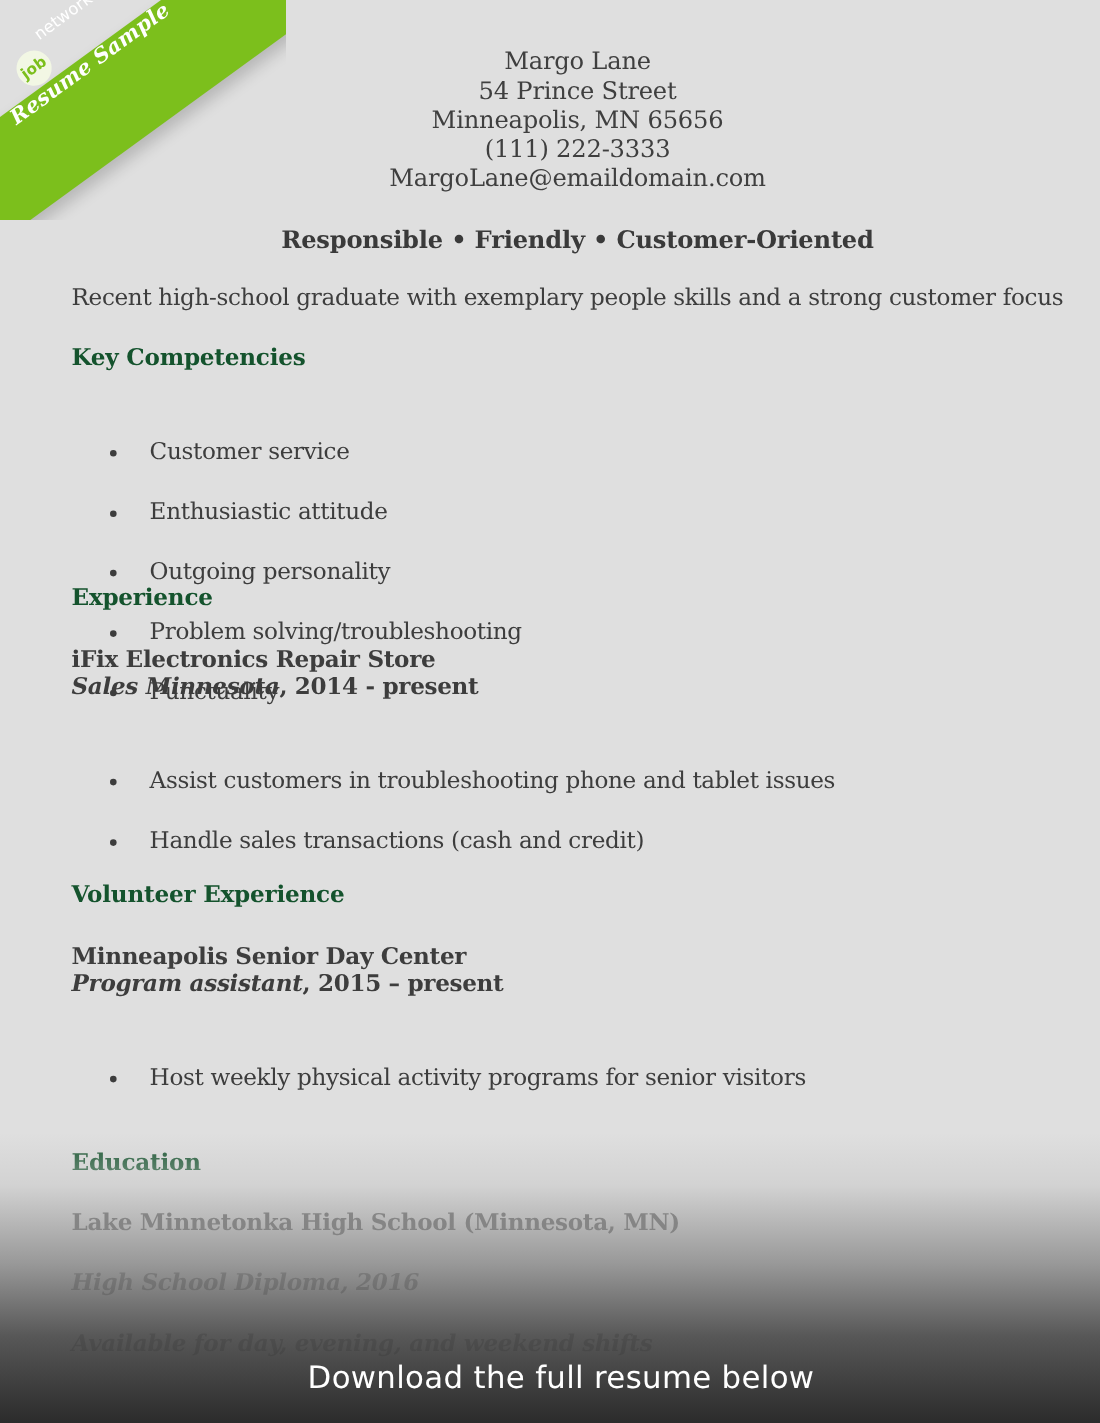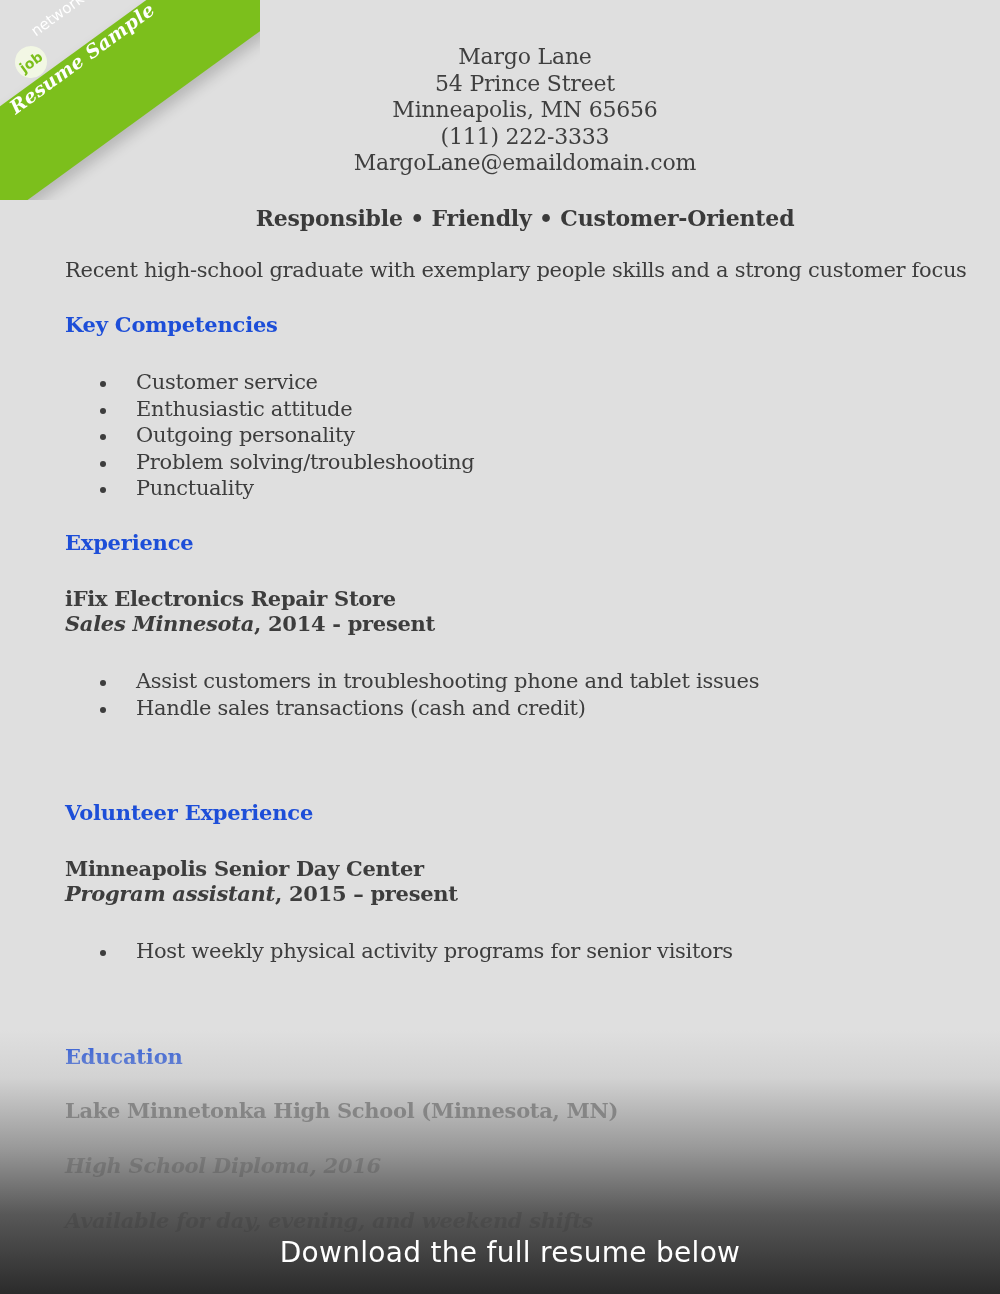--- a/index.html
+++ b/index.html
@@ -11,24 +11,24 @@
     }
     .page { position: absolute; inset: 0; }
     .abs { position: absolute; white-space: nowrap; }
 
     
     .contact { left: 0; width: 1050px; text-align: center; font-size: 22px; line-height: 26.5px; top: 44px; color: #3f3f3f; letter-spacing: -0.2px; }
     .contact div { height: 26.5px; }
     .tagline { left: 0; width: 1050px; text-align: center; top: 205px; font-size: 22px; font-weight: bold; color: #3a3a3a; letter-spacing: -0.2px; }
 
     .summary { left: 65px; top: 258px; font-size: 21px; letter-spacing: -0.3px; }
-    .h { left: 65px; font-size: 21px; font-weight: bold; color: #1d4ed8; letter-spacing: -0.2px; }
+    .h { left: 65px; font-size: 21px; font-weight: bold; color: #14532d; letter-spacing: -0.2px; }
 
     ul.bl { position: absolute; left: 98px; margin: 0; padding: 0; list-style: none; font-size: 21px; line-height: 26.5px; letter-spacing: -0.3px; }
-    ul.bl li { position: relative; padding-left: 38px; white-space: nowrap; }
+    ul.bl li { position: relative; padding-left: 38px; white-space: nowrap; margin-top: 28px; }
     ul.bl li::before { content: ""; position: absolute; left: 2px; top: 12px; width: 6px; height: 6px; border-radius: 50%; background: #3d3d3d; }
     ul.bl li .wrap2 { display: block; }
 
     .line { left: 65px; font-size: 21px; letter-spacing: -0.3px; font-weight: bold; }
     .it { font-style: italic; }
 
     
     .fade {
       position: absolute; left: 0; right: 0; top: 1030px; bottom: 0;
       background: linear-gradient(to bottom, rgba(223,223,223,0) 0%, rgba(200,200,200,0.55) 18%, rgba(140,140,140,0.85) 45%, rgba(80,80,80,0.95) 70%, #2b2b2b 100%);

